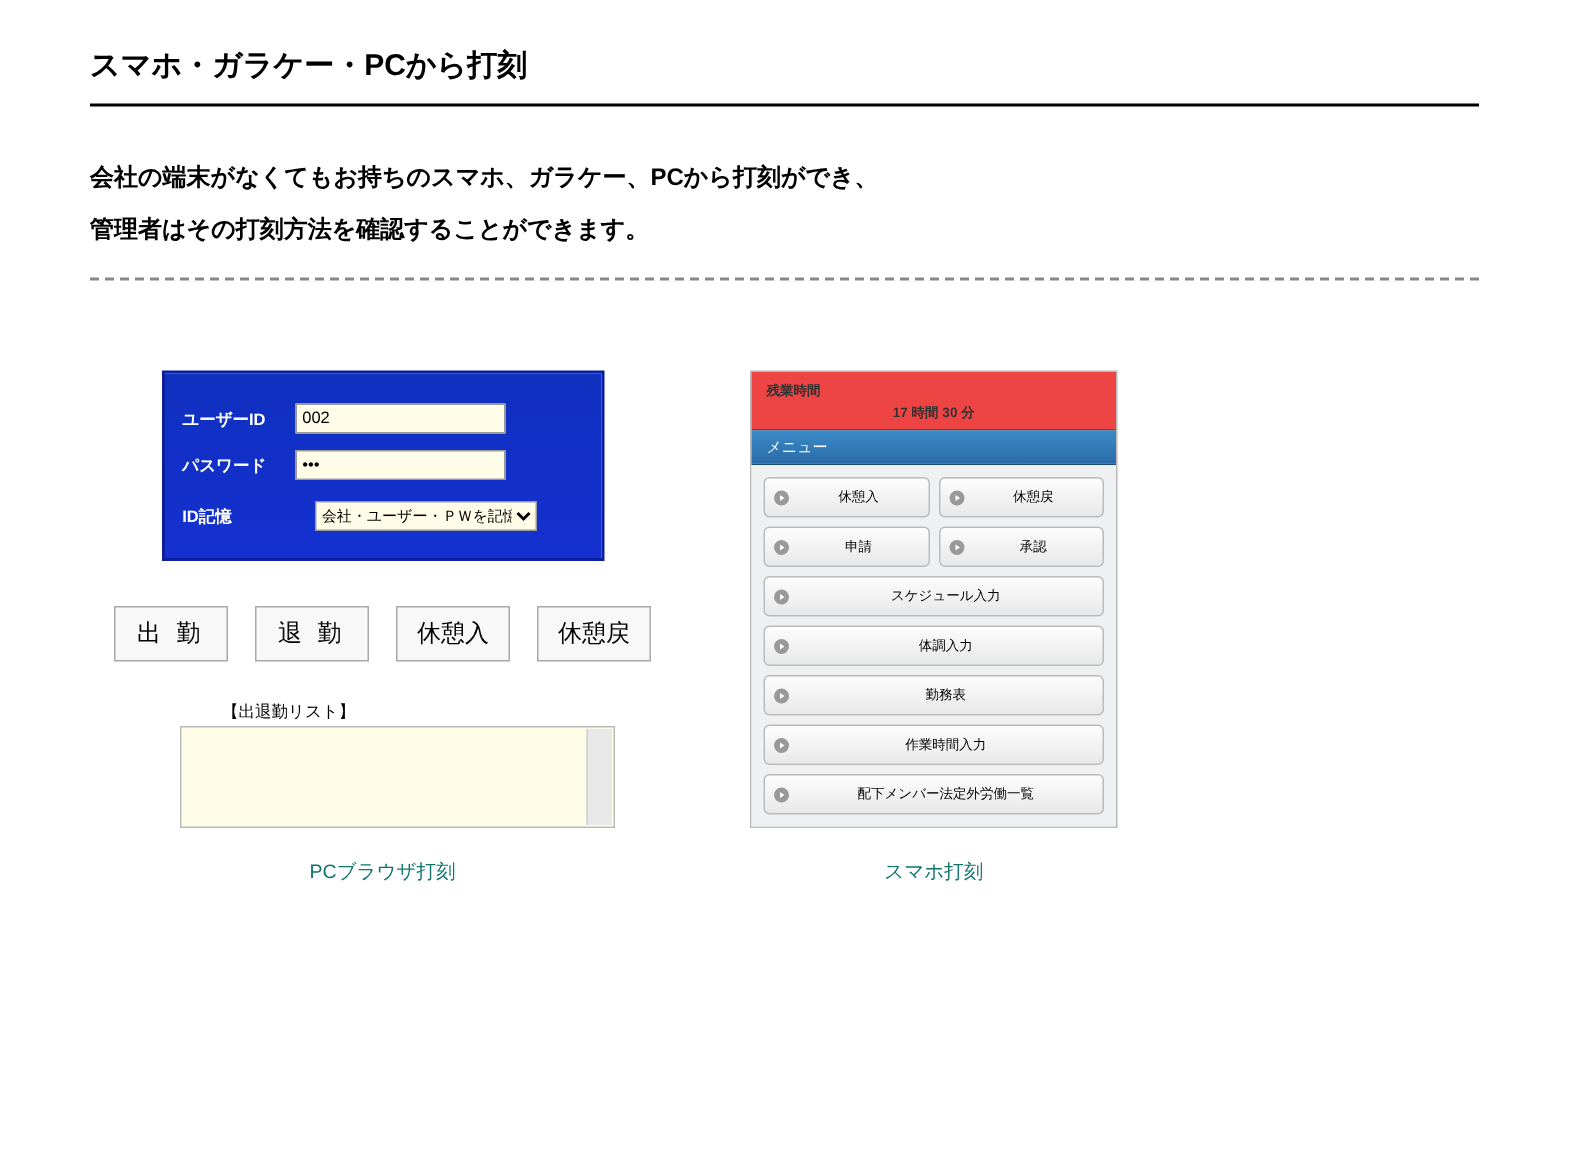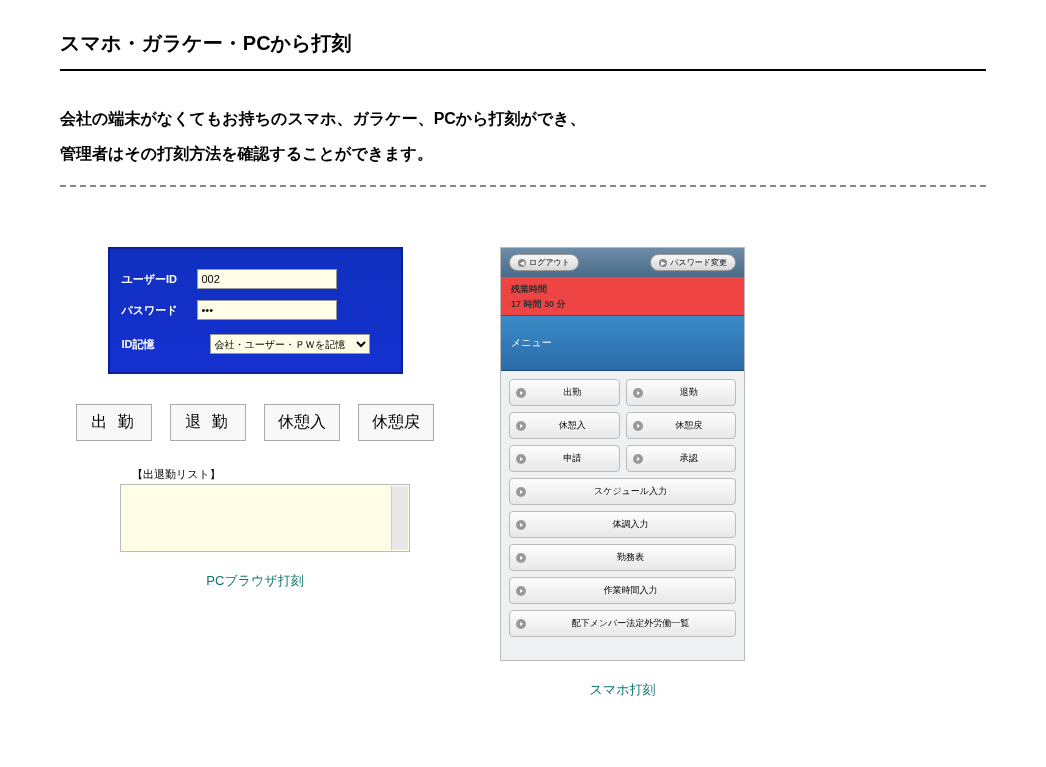--- a/index.html
+++ b/index.html
@@ -73,21 +73,21 @@
     .clear-x {
       margin-left: 4px;
       color: #666;
       font-size: 10px;
     }
     .form-select {
       background: #fffde8;
       border: 1px solid #999;
       height: 20px;
       font-size: 10px;
-      width: 160px;
+      width: 148px;
       font-family: inherit;
     }
     .id-label {
       color: #fff;
       font-size: 11px;
       font-weight: bold;
       width: 60px;
     }
     .pc-buttons {
       display: flex;
@@ -103,21 +103,21 @@
       font-size: 16px;
       width: 76px;
       text-align: center;
       letter-spacing: 3px;
       cursor: pointer;
       font-family: inherit;
     }
     .pc-btn.tight { letter-spacing: 0; width: 76px; }
     .list-label {
       font-size: 11px;
-      margin-left: 62px;
+      margin-left: 78px;
       margin-bottom: 2px;
     }
     .list-area {
       background: #fffde8;
       border: 1px solid #bbb;
       width: 290px;
       height: 68px;
       margin-left: 50px;
       position: relative;
     }
@@ -167,26 +167,26 @@
       color: #fff;
       font-size: 6px;
     }
     .overtime {
       background: #ef4444;
       padding: 6px 10px 4px 10px;
       font-size: 9px;
       font-weight: bold;
     }
     .overtime .ot-label { color: #333; }
-    .overtime .ot-value { color: #333; margin-top: 2px; }
+    .overtime .ot-value { color: #333; margin-top: 2px; text-align: center; }
     .menu-header {
       background: linear-gradient(#3a8bc8, #2a6ba8);
       color: #fff;
       font-size: 10px;
-      padding: 20px 10px;
+      padding: 4px 10px;
       border-top: 1px solid #2a5a88;
       border-bottom: 1px solid #1a4a78;
     }
     .menu-area {
       padding: 8px;
       background: #eef0f2;
     }
     .menu-row {
       display: flex;
       gap: 6px;
@@ -263,63 +263,43 @@
         <button class="pc-btn tight">休憩戻</button>
       </div>
       <div class="list-label">【出退勤リスト】</div>
       <div class="list-area"></div>
     </div>
     <div class="caption">PCブラウザ打刻</div>
   </div>
 
   <div class="panel">
     <div class="phone-mock">
-      <div class="phone-top">
-        <button class="pill-btn">
-          <span class="arrow-icon">◀</span>
-          <span>ログアウト</span>
-        </button>
-        <button class="pill-btn">
-          <span class="arrow-icon">▶</span>
-          <span>パスワード変更</span>
-        </button>
-      </div>
       <div class="overtime">
         <div class="ot-label">残業時間</div>
         <div class="ot-value">17 時間 30 分</div>
       </div>
       <div class="menu-header">メニュー</div>
       <div class="menu-area">
         <div class="menu-row">
           <button class="menu-btn">
               <span class="chev"></span>
-              <span class="lbl">出勤</span>
+              <span class="lbl">休憩入</span>
             </button>
           <button class="menu-btn">
               <span class="chev"></span>
-              <span class="lbl">退勤</span>
+              <span class="lbl">休憩戻</span>
             </button>
         </div>
         <div class="menu-row">
           <button class="menu-btn">
               <span class="chev"></span>
-              <span class="lbl">休憩入</span>
+              <span class="lbl">申請</span>
             </button>
           <button class="menu-btn">
               <span class="chev"></span>
-              <span class="lbl">休憩戻</span>
-            </button>
-        </div>
-        <div class="menu-row">
-          <button class="menu-btn">
-              <span class="chev"></span>
-              <span class="lbl">申請</span>
-            </button>
-          <button class="menu-btn">
-              <span class="chev"></span>
               <span class="lbl">承認</span>
             </button>
         </div>
         <div class="menu-row">
           <button class="menu-btn full">
               <span class="chev"></span>
               <span class="lbl">スケジュール入力</span>
             </button>
         </div>
         <div class="menu-row">
@@ -333,21 +313,21 @@
               <span class="chev"></span>
               <span class="lbl">勤務表</span>
             </button>
         </div>
         <div class="menu-row">
           <button class="menu-btn full">
               <span class="chev"></span>
               <span class="lbl">作業時間入力</span>
             </button>
         </div>
-        <div class="menu-row" style="margin-bottom:15px;">
+        <div class="menu-row" style="margin-bottom:0;">
           <button class="menu-btn full">
               <span class="chev"></span>
               <span class="lbl">配下メンバー法定外労働一覧</span>
             </button>
         </div>
       </div>
     </div>
     <div class="caption">スマホ打刻</div>
   </div>
 

